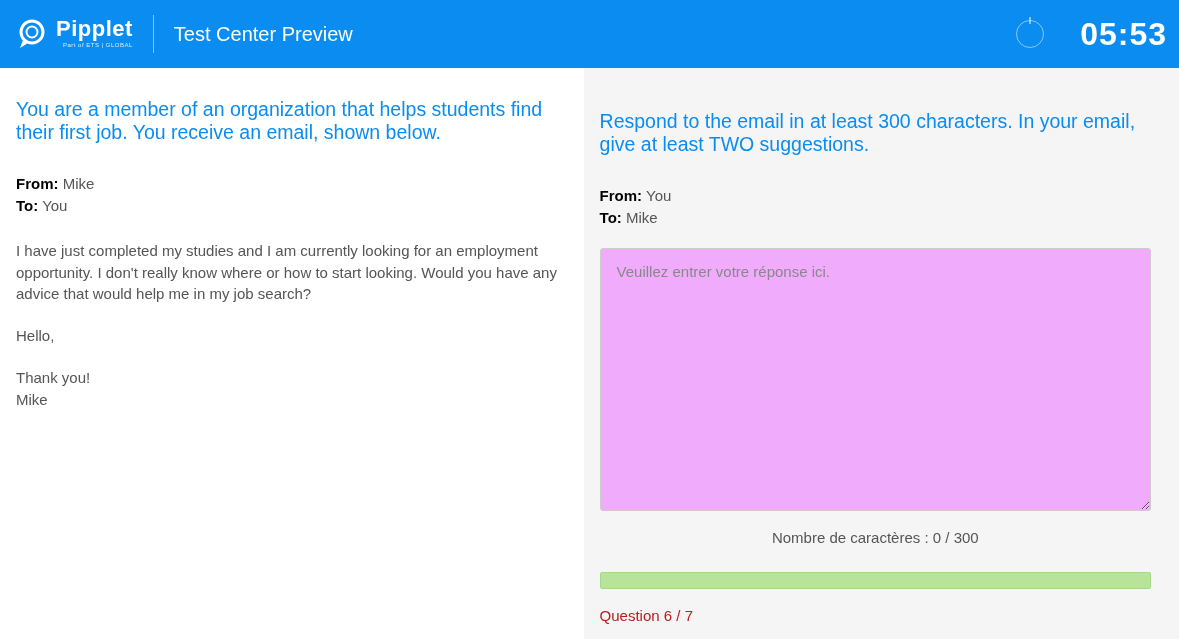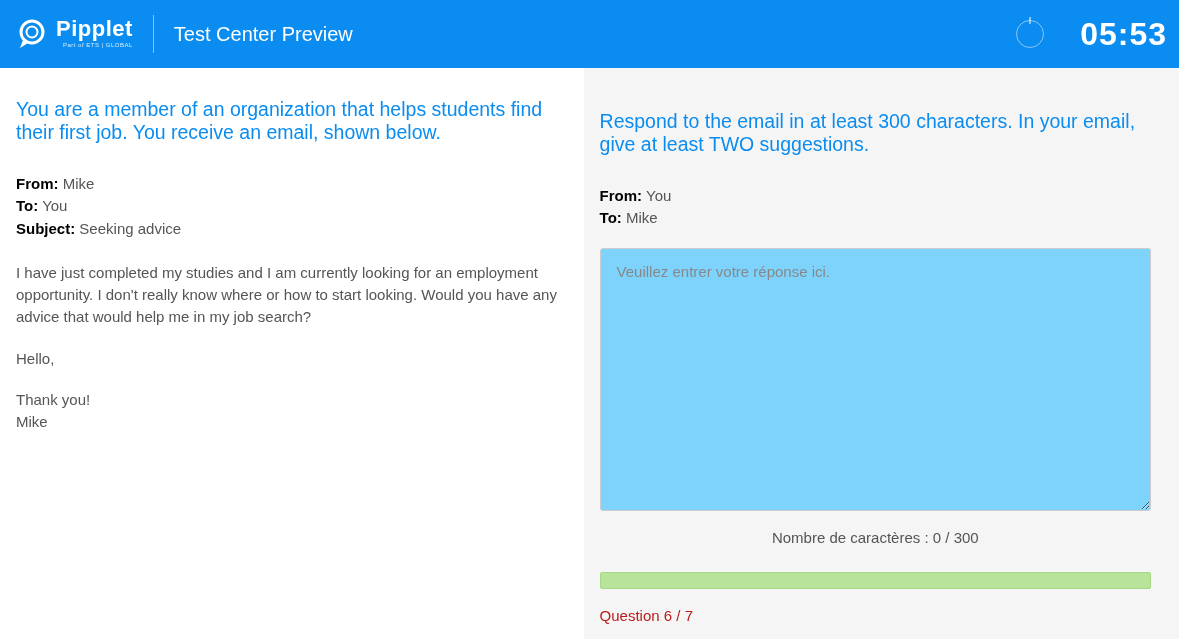--- a/index.html
+++ b/index.html
@@ -121,21 +121,21 @@
     height: 285px;
     margin-top: 18px;
     border: 1px solid #ccc;
     border-radius: 3px;
     padding: 14px 16px;
     font-family: inherit;
     font-size: 15px;
     color:#555;
     resize: both;
     overflow:auto;
-    background:#7dd3fc;
+    background:#f0abfc;
   }
   textarea::placeholder { color:#888; }
 
   .char-count {
     font-size: 15px;
     color:#555;
     margin-top: 18px;
     text-align: center;
   }
 
@@ -178,21 +178,20 @@
 </div>
 
 <div class="main">
 
   <div class="left">
     <div class="prompt">You are a member of an organization that helps students find their first job. You receive an email, shown below.</div>
 
     <div class="email-meta">
       <p><b>From:</b> <span>Mike</span></p>
       <p><b>To:</b> <span>You</span></p>
-      <p><b>Subject:</b> <span>Seeking advice</span></p>
     </div>
 
     <div class="email-body">
       <p>I have just completed my studies and I am currently looking for an employment opportunity. I don't really know where or how to start looking. Would you have any advice that would help me in my job search?</p>
       <p>Hello,</p>
       <p>
         <span>Thank you!</span><br>
         <span>Mike</span>
       </p>
     </div>

